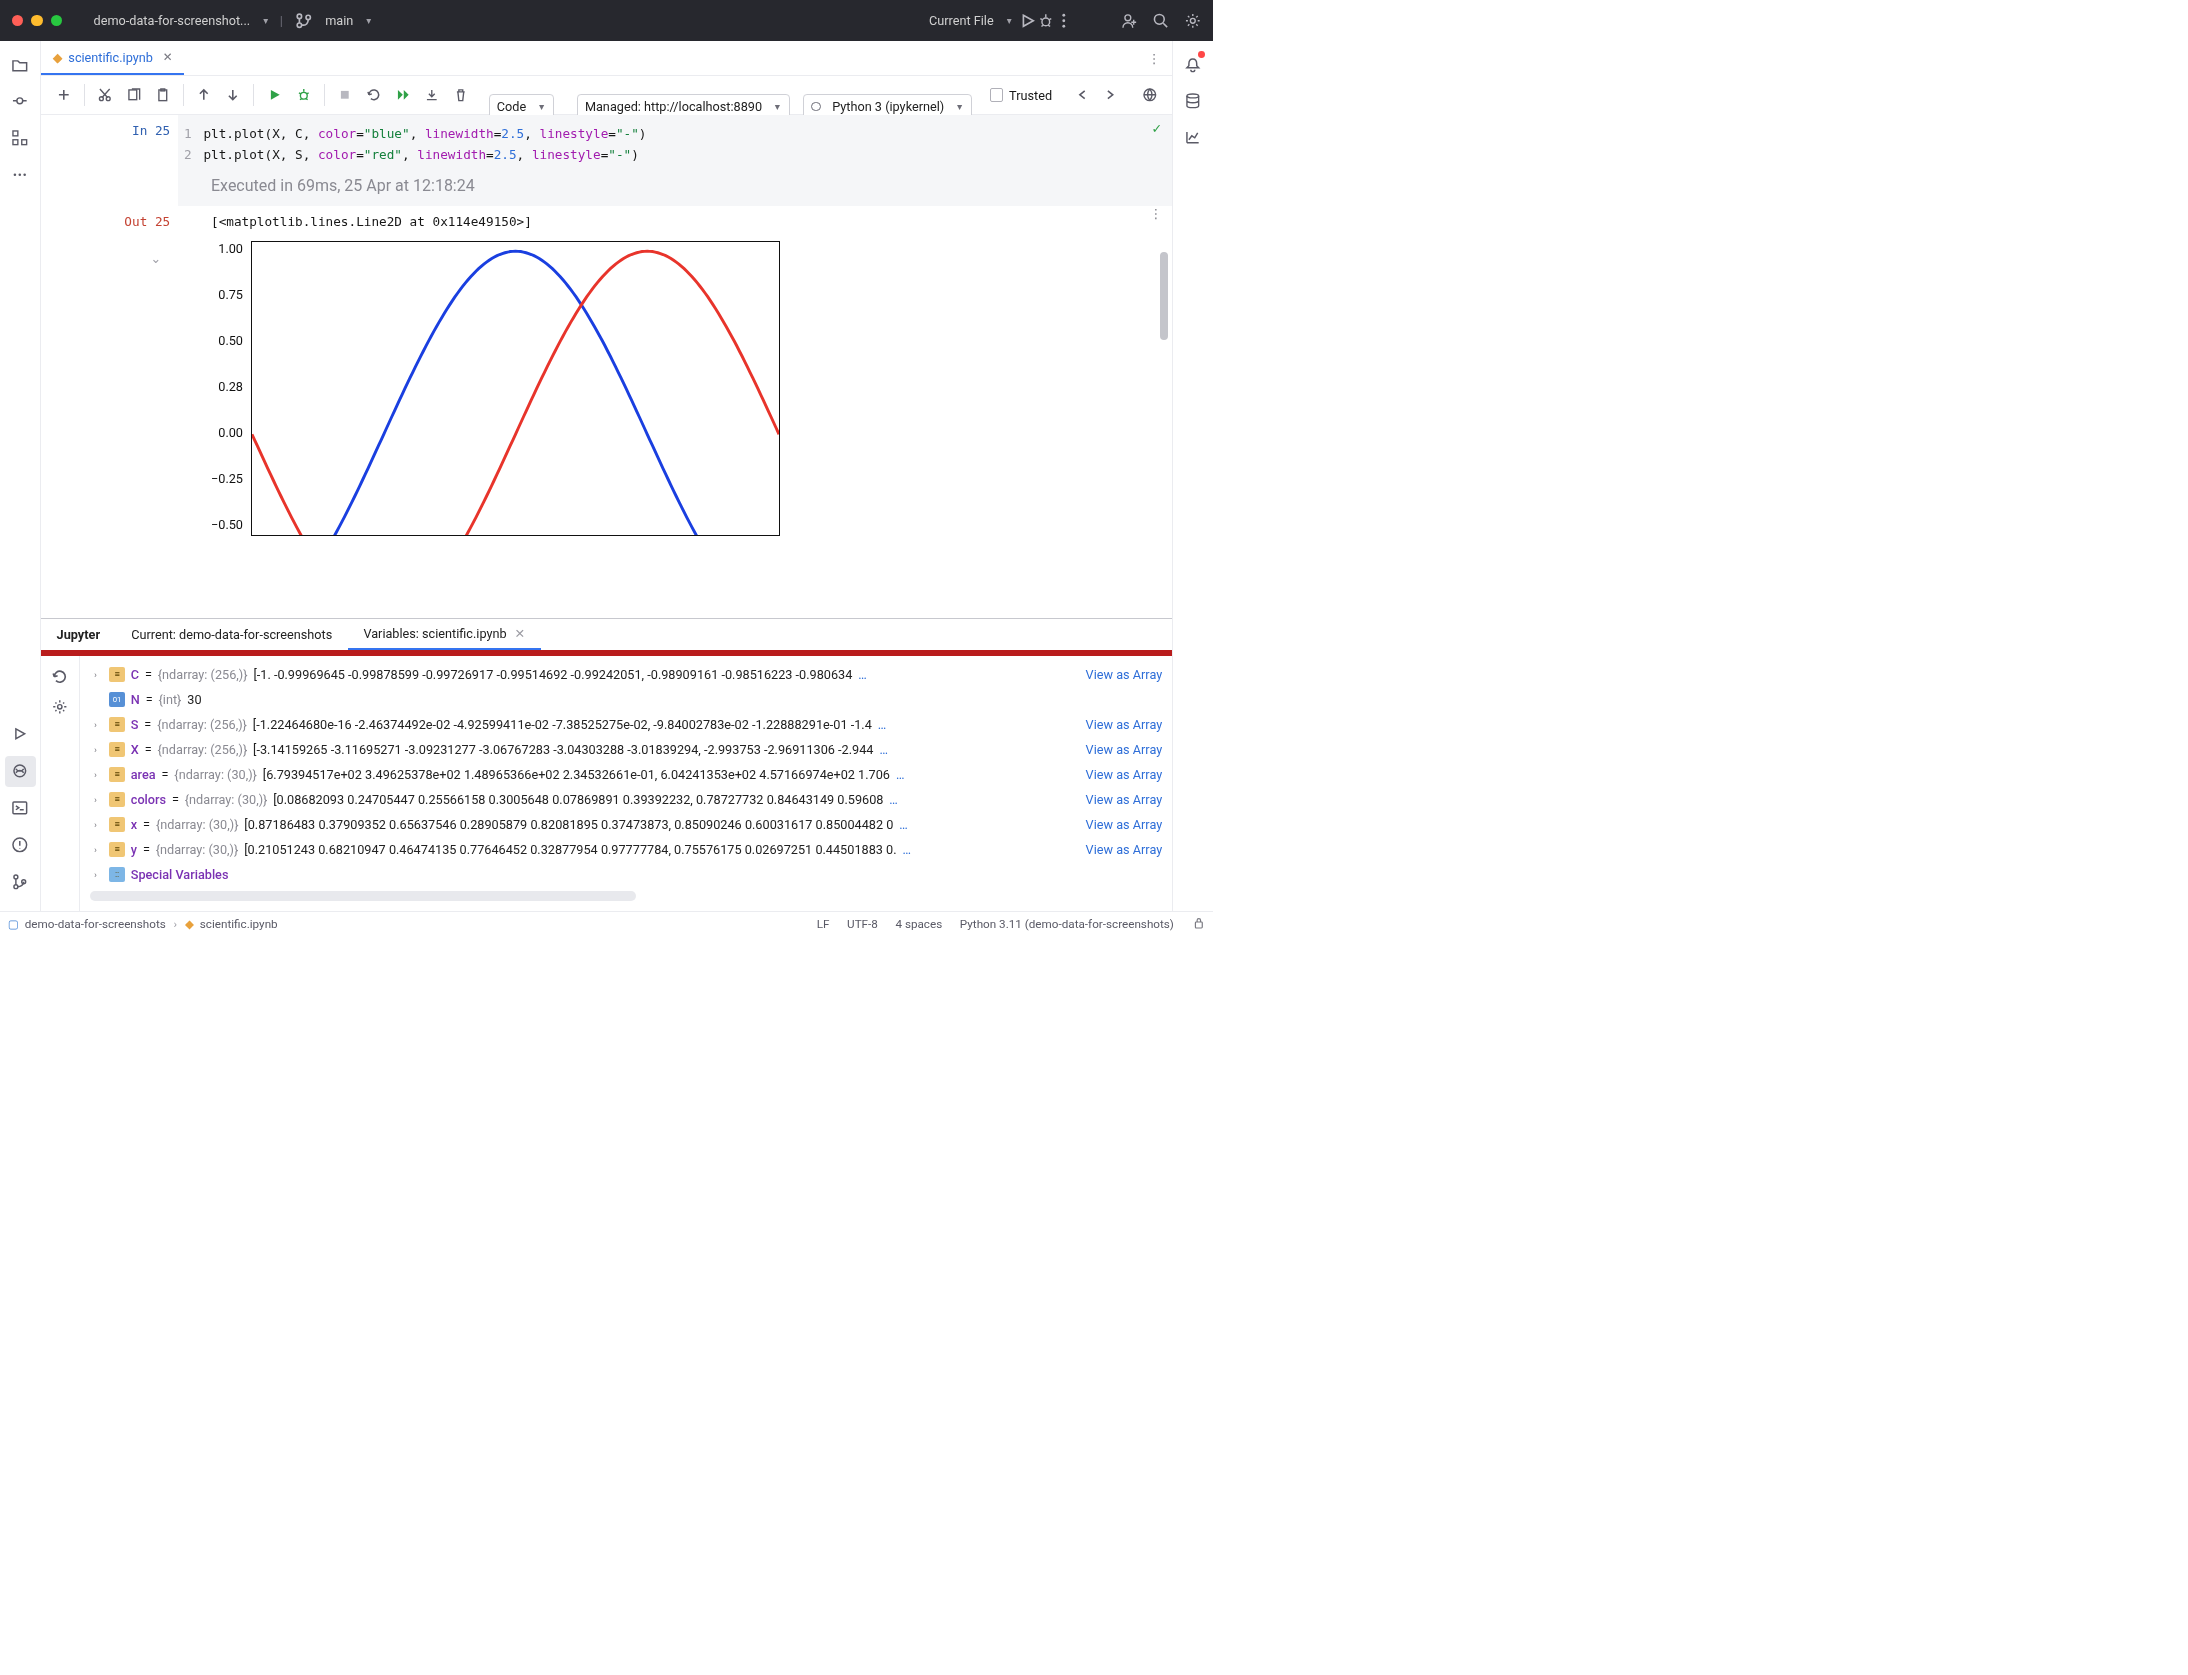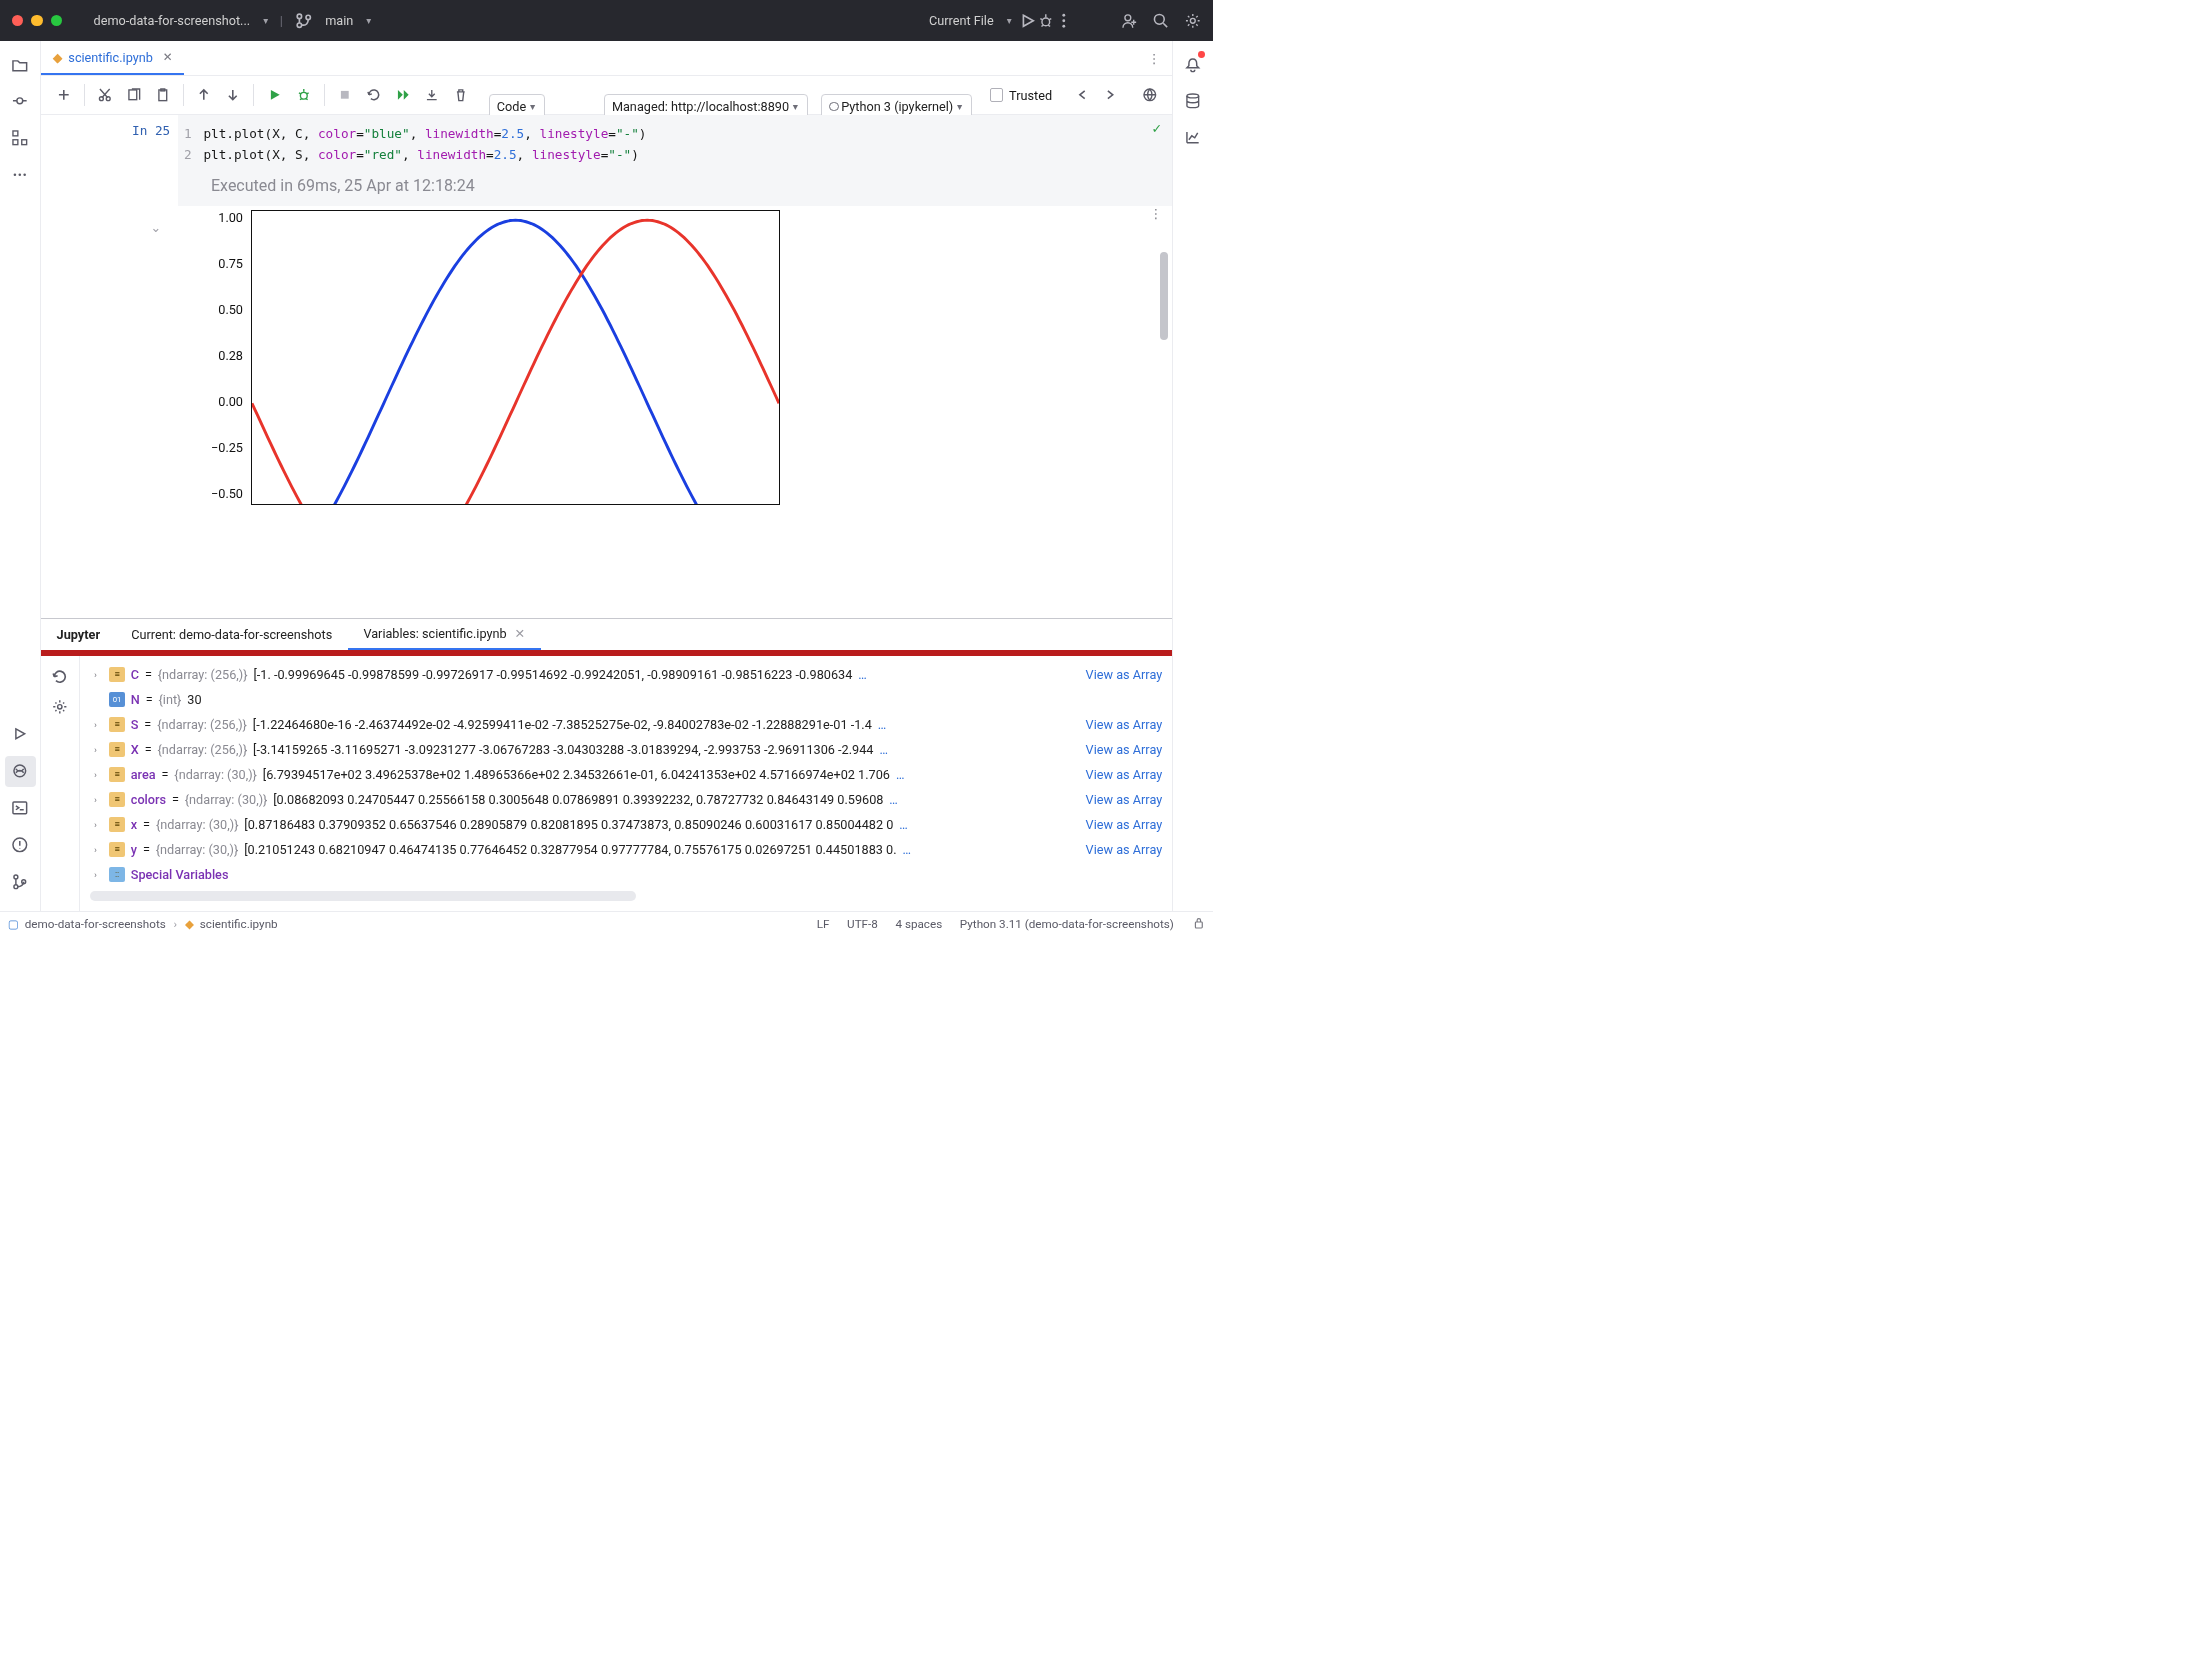--- a/index.html
+++ b/index.html
@@ -48,21 +48,21 @@
   .tabbar{height:35px;border-bottom:1px solid #ebecf0;display:flex;align-items:stretch;}
   .tab{display:flex;align-items:center;gap:5.9px;padding:0 11.7px;border-bottom:2.9px solid transparent;color:#2e6ed8;cursor:pointer;}
   .tab.active{border-bottom-color:#3574f0;}
   .tab-close{color:#7a7a82;font-size:11.7px;margin-left:3.9px;}
   .tab-more{margin-left:auto;display:flex;align-items:center;padding:0 11.7px;color:#7a7a82;}
   
   .nbtoolbar{height:39px;border-bottom:1px solid #ebecf0;display:flex;align-items:center;gap:3.9px;padding:0 9.8px;}
   .tbtn{width:25px;height:25px;display:flex;align-items:center;justify-content:center;color:#5a5a66;border-radius:3.9px;}
   .tbtn svg{width:15.6px;height:15.6px;}
   .vsep{width:1px;height:21.5px;background:#e0e1e6;margin:0 3.9px;}
-  .combo{height:25px;border:1px solid #d0d1d7;border-radius:3.9px;display:flex;align-items:center;padding:0 7px;gap:2px;color:#222;background:#fff;margin-top:23px;}
+  .combo{height:25px;border:1px solid #d0d1d7;border-radius:3.9px;display:flex;align-items:center;padding:0 7px;gap:11px;color:#222;background:#fff;margin-top:23px;}
   .combo .chevd{font-size:8.8px;color:#6e6e78;}
   .checkbox{width:13.7px;height:13.7px;border:1px solid #b0b0b8;border-radius:2px;}
   .runicon{color:#2fa147;}
   .bugicon{color:#2fa147;}
   .stopicon{color:#b8b8c0;}
   .nb-spacer{flex:1;}
   
   .editor{flex:1;overflow:auto;position:relative;}
   .greencheck{position:absolute;top:5.9px;right:9.8px;color:#2fa147;}
   .cell{border:0;}
@@ -395,20 +395,26 @@
                 </div>
               </div>
             <div class="execmeta">Executed in 69ms, 25 Apr at 12:18:24</div>
           </div>
         </div>
       </div>
 
       <div class="cell outblock">
         <span class="more-vert">⋮</span>
         <div class="cellrow">
+          <div class="cellgutter"><span class="prompt-out">Out 25</span></div>
+          <div class="outbody">
+            <div class="outtext">[&lt;matplotlib.lines.Line2D at 0x114e49150&gt;]</div>
+          </div>
+        </div>
+        <div class="cellrow">
           <div class="cellgutter" style="display:flex;justify-content:flex-end;">
             <span class="fold">⌄</span>
           </div>
           <div style="flex:1;padding-left:33px;padding-top:3.9px;">
 
             <div style="display:flex;">
               <div id="yticks" style="display:flex;flex-direction:column;justify-content:space-between;height:291px;text-align:right;padding-right:7.8px;font-size:12.7px;color:#111;">
                   <span>1.00</span>
                   <span>0.75</span>
                   <span>0.50</span>

